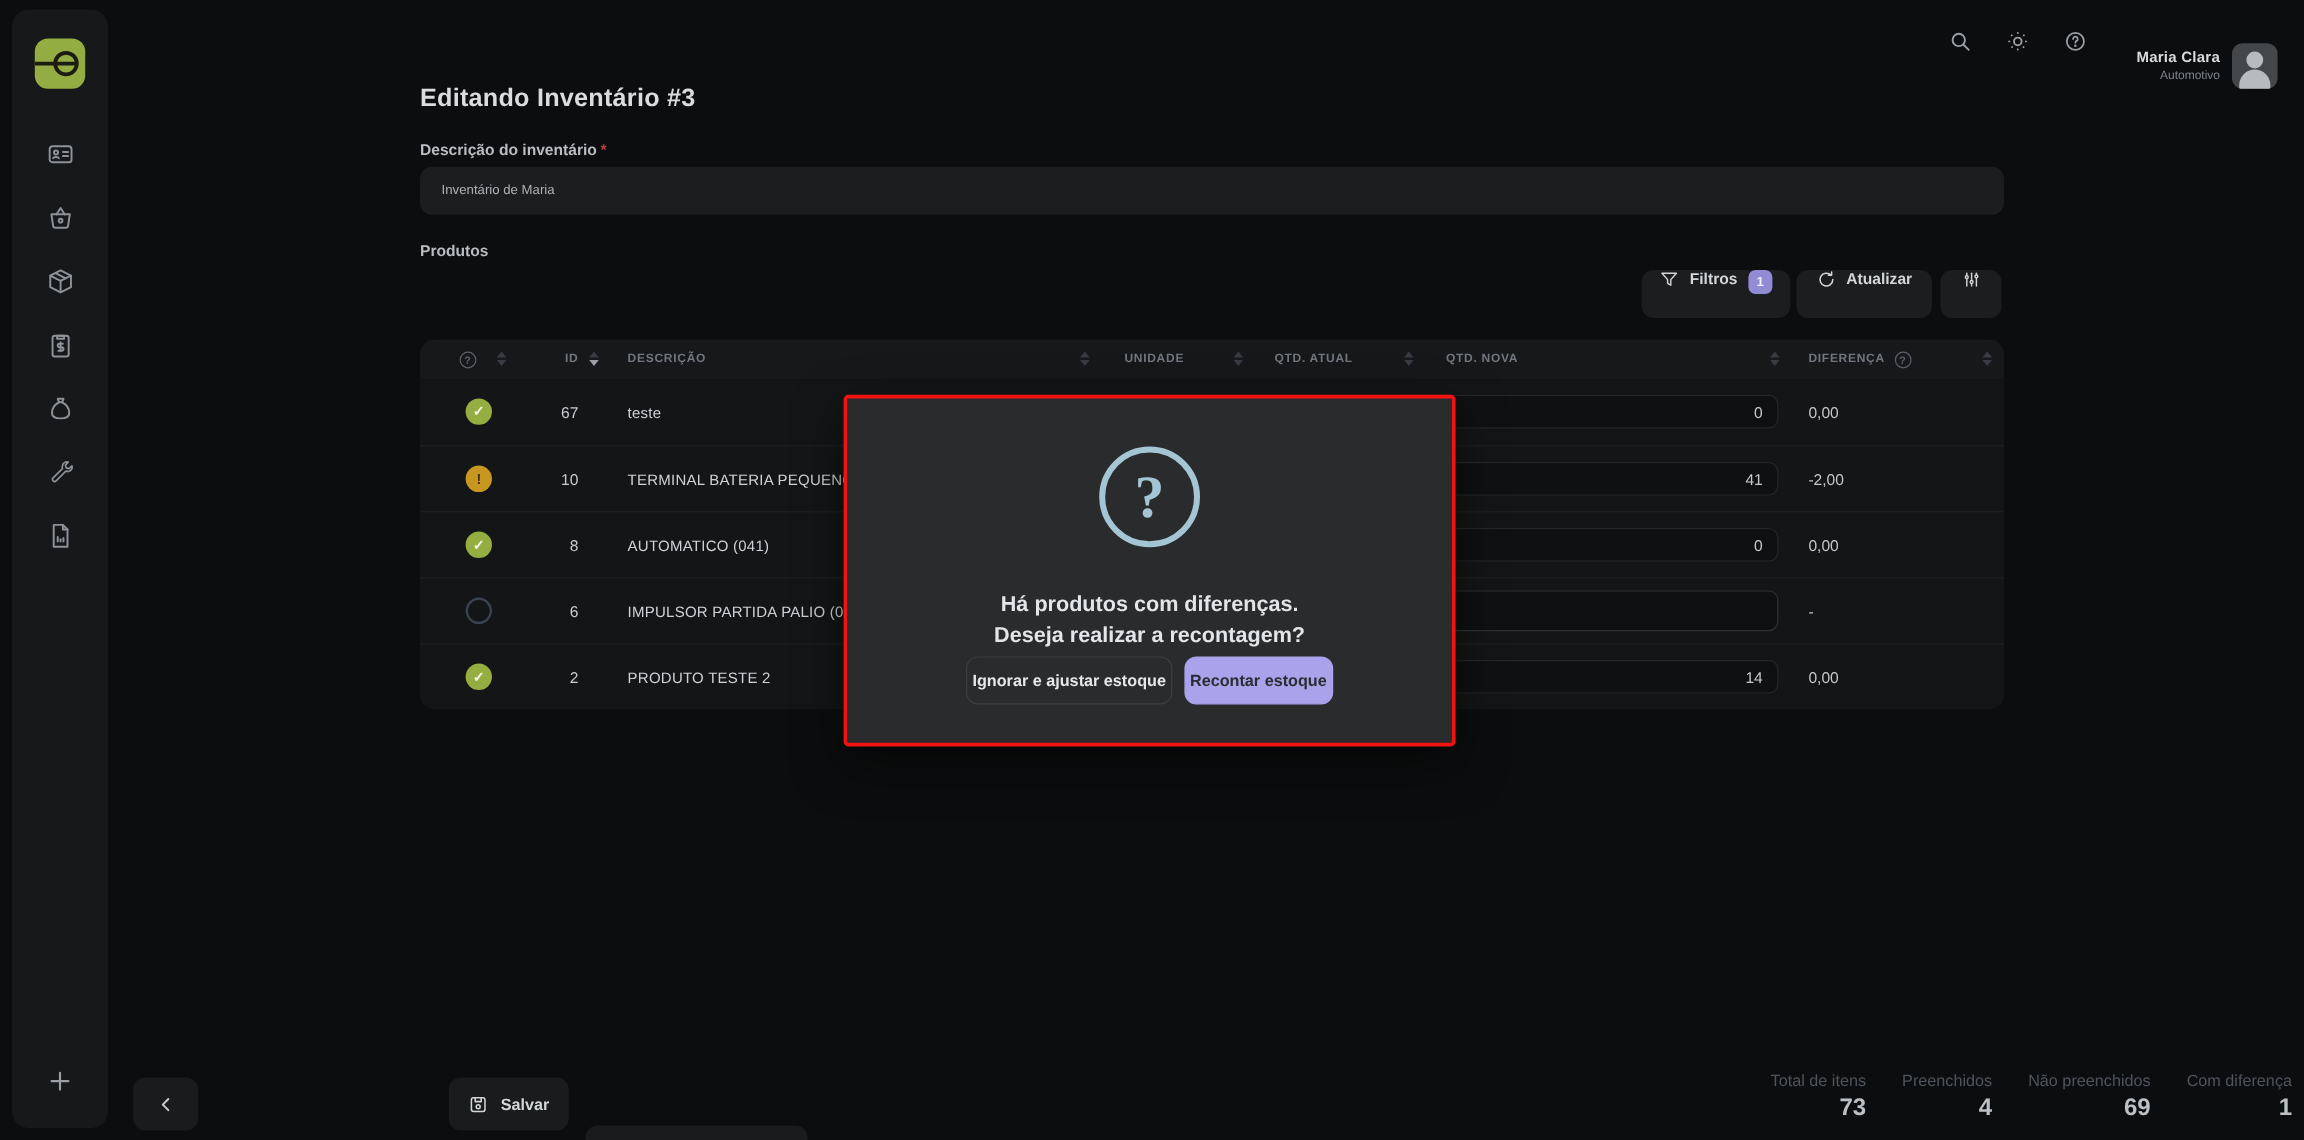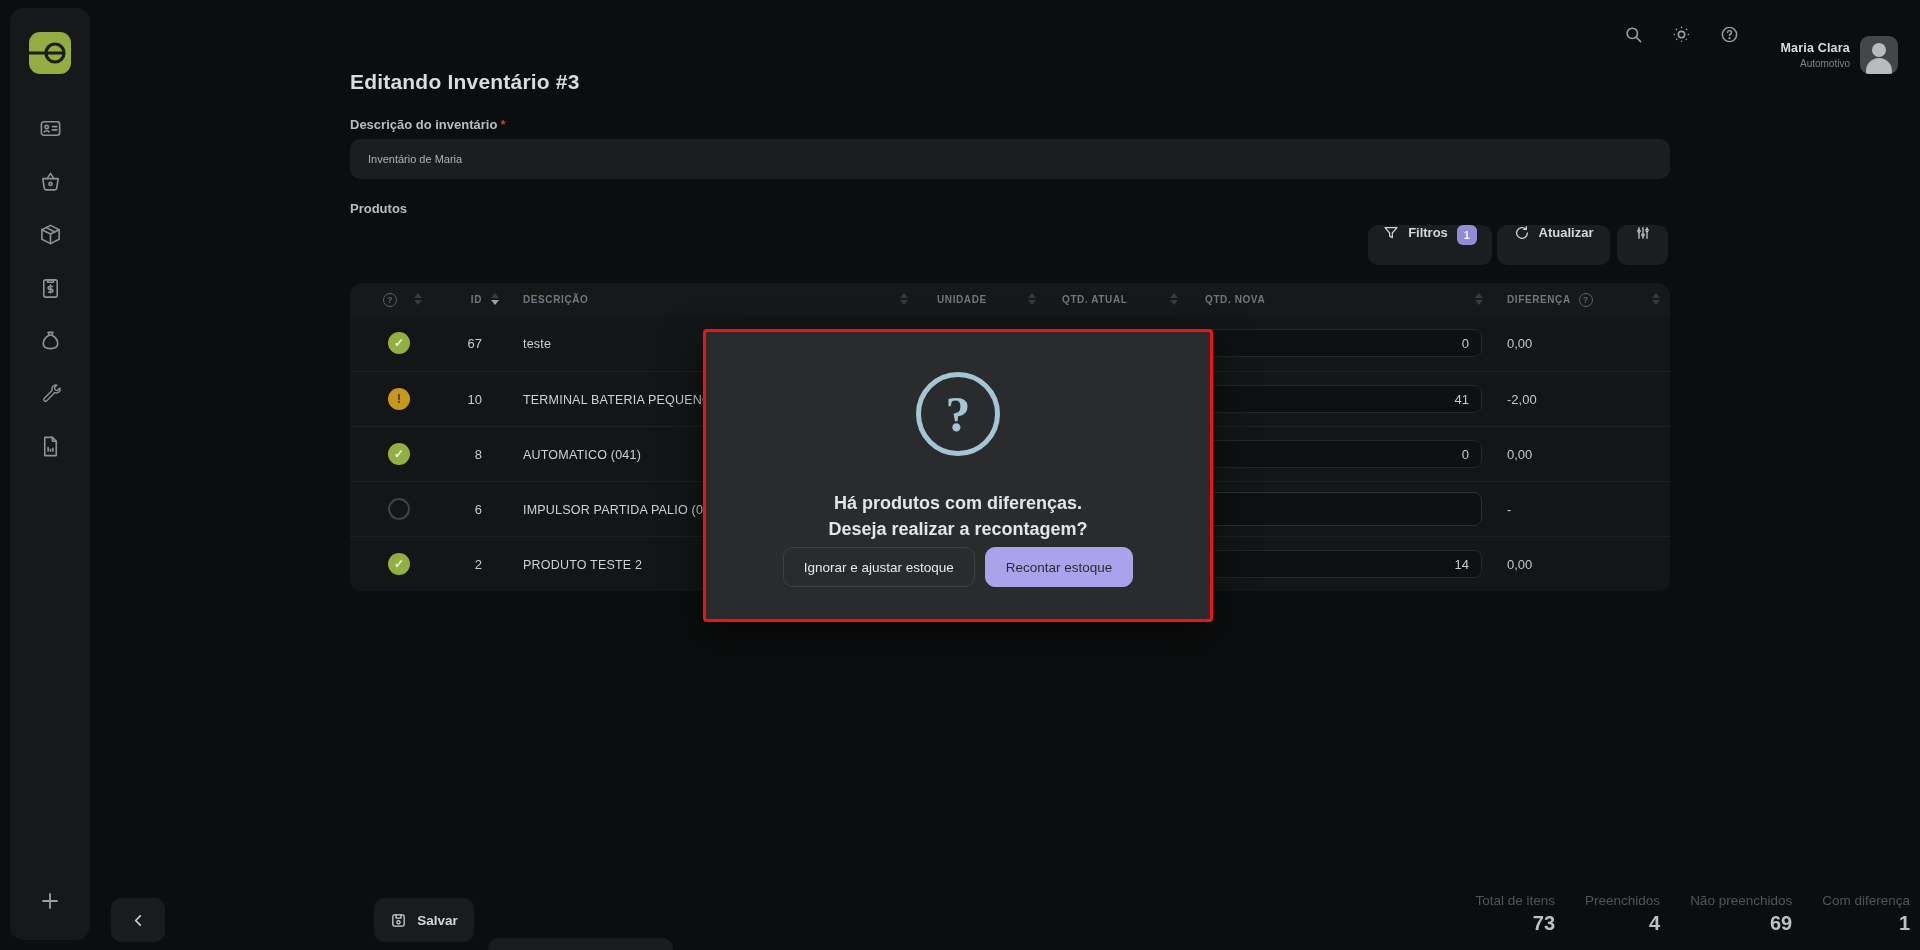--- a/index.html
+++ b/index.html
@@ -89,21 +89,21 @@
   
   .modal { position:absolute; left:703px; top:329px; width:510px; height:293px; background:#2a2b2c;
            border:3px solid #f11212; border-radius:4px; z-index:50; box-shadow:0 14px 40px rgba(0,0,0,.5); }
   .q-circle { position:absolute; left:50%; top:40px; transform:translateX(-50%); width:84px; height:84px;
               border-radius:50%; border:5px solid #a4c5d4; color:#a4c5d4; display:flex; align-items:center;
               justify-content:center; font-size:50px; font-weight:bold; font-family:"Liberation Serif", serif; }
   .modal-text { position:absolute; left:0; top:158px; width:100%; text-align:center; font-size:18px;
                 font-weight:bold; color:#e3e6e9; line-height:26px; }
   .modal-btns { position:absolute; left:0; bottom:32px; width:100%; display:flex; justify-content:center; gap:10px; }
   .mbtn { height:40px; border-radius:10px; display:flex; align-items:center; justify-content:center;
-          font-size:13.5px; font-weight:normal; cursor:pointer; padding:0 20px; }
+          font-size:13.5px; font-weight:bold; cursor:pointer; padding:0 4px; }
   .mbtn.secondary { background:#2a2b2c; border:1px solid #3d3f41; color:#e5e8ea; }
   .mbtn.primary { background:#aaa3ec; color:#2b2d33; border:1px solid #aaa3ec; }
 
   
   .fbtn { position:absolute; top:898px; height:44px; border-radius:10px; display:flex; align-items:center;
           justify-content:center; gap:10px; cursor:pointer; font-size:13.5px; font-weight:bold; background:#191b1c; color:#d3d7da; }
   .fbtn svg { width:17px; height:17px; }
   .btn-back { left:111px; width:54px; color:#c8ccd0; }
   .btn-finalize { left:180px; width:180px; background:#9db63f; color:#191b0f; }
   .btn-save { left:374px; width:100px; }

